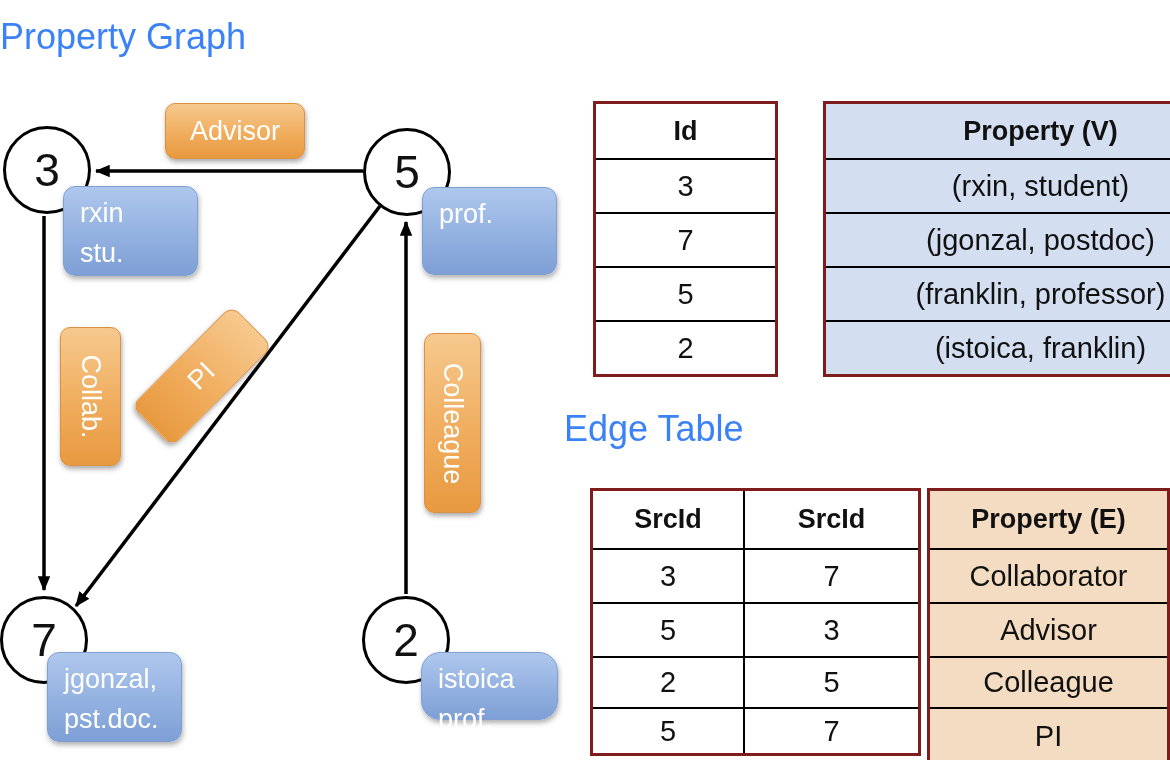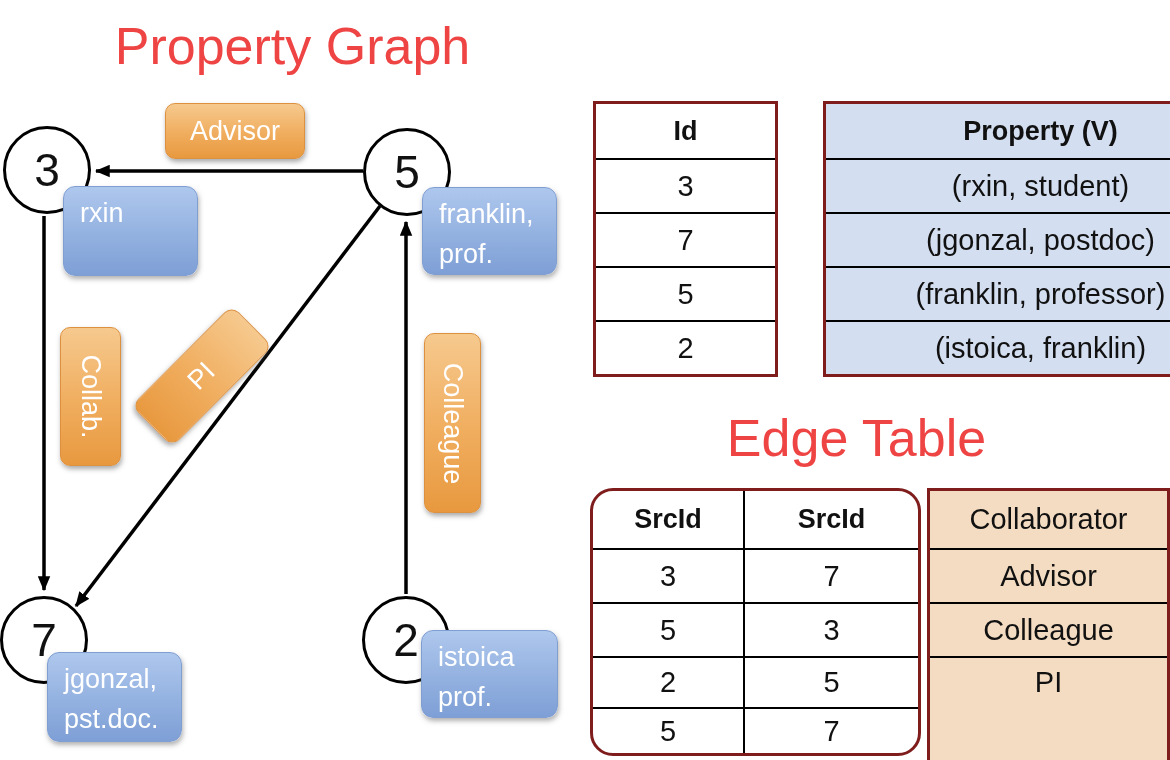--- a/index.html
+++ b/index.html
@@ -2,22 +2,22 @@
 <html><head>
 <meta charset="utf-8">
 <style>
   html,body{margin:0;padding:0;background:#fff;}
   .canvas{
     position:relative;width:1170px;height:760px;overflow:hidden;background:#fff;
     font-family:"Liberation Sans",sans-serif;color:#111;
   }
   
   .big-title{
-    position:absolute;text-align:center;font-size:52px;font-weight:300;
-    letter-spacing:0px;color:#ef4444;
+    position:absolute;text-align:left;font-size:36px;font-weight:300;
+    letter-spacing:0px;color:#3b82f6;
   }
   .title-graph{left:0;top:16px;width:585px;}
   .title-vertex{left:585px;top:16px;width:585px;}
   .title-edge{left:564px;top:408px;width:585px;}
   
   .edges-svg{position:absolute;left:0;top:0;z-index:1;}
   .edges-svg line{stroke:#000;stroke-width:3.5px;}
   
   .node{
     position:absolute;width:88px;height:88px;border:3.5px solid #000;border-radius:50%;
@@ -50,39 +50,39 @@
     background:linear-gradient(180deg,#aec7ed 0%,#93b1e0 55%,#7e9fd6 100%);
     border:1px solid #7f9ed2;
     box-shadow:1px 3px 5px rgba(100,100,100,.5);
     color:#fff;font-size:27px;line-height:1.48;
     padding:7px 21px 0 16px;
   }
   .vbox .vline{display:block;}
   .box-rxin{left:63px;top:186px;width:135px;height:90px;}
   .box-franklin{left:422px;top:187px;width:135px;height:88px;}
   .box-jgonzal{left:47px;top:652px;width:135px;height:90px;}
-  .box-istoica{left:421px;top:630px;width:137px;height:88px;}
+  .box-istoica{left:421px;top:652px;width:137px;height:68px;border-radius:19px;}
   
   .sub-table{
     position:absolute;box-sizing:border-box;border:3px solid #7f1d1d;background:#fff;
     display:grid;z-index:2;
   }
   .trow{
     display:flex;align-items:center;justify-content:center;
     border-top:2px solid #000;font-size:29px;
   }
   .trow:first-child{border-top:none;}
   .trow.th span{font-weight:700;font-size:27px;}
   
   .vt{top:101px;height:276px;grid-template-rows:repeat(4,54px) 1fr;}
   .vt-id{left:593px;width:185px;}
   .vt-prop{left:787px;width:435px;background:#d3def0;margin-left:36px;}
   
   .et{top:488px;grid-template-rows:57px 54px 54px 51px 1fr;}
-  .et-ids{left:590px;width:331px;height:268px;border-radius:23px;}
+  .et-ids{left:590px;width:331px;height:268px;}
   .et-prop{left:927px;width:243px;height:276px;border-bottom:none;background:#f4dcc2;}
   .erow{display:grid;grid-template-columns:152px 1fr;border-top:2px solid #000;}
   .erow:first-child{border-top:none;}
   .erow .cell{display:flex;align-items:center;justify-content:center;font-size:29px;}
   .erow .cell.c1{border-right:2.5px solid #000;}
   .erow.th .cell span{font-weight:700;font-size:27px;}
 </style>
 </head>
 <body>
 
@@ -124,23 +124,23 @@
   </div>
   <div class="elabel lbl-pi">
     <span class="rotm90">PI</span>
   </div>
   <div class="elabel lbl-colleague">
     <span class="rot90">Colleague</span>
   </div>
 
   <div class="vbox box-rxin">
     <span class="vline">rxin</span>
+    <span class="vline">stu.</span>
   </div>
   <div class="vbox box-franklin">
-    <span class="vline">franklin,</span>
     <span class="vline">prof.</span>
   </div>
   <div class="vbox box-jgonzal">
     <span class="vline">jgonzal,</span>
     <span class="vline">pst.doc.</span>
   </div>
   <div class="vbox box-istoica">
     <span class="vline">istoica</span>
     <span class="vline">prof.</span>
   </div>
@@ -218,20 +218,23 @@
       <div class="cell c1">
           <span>5</span>
         </div>
       <div class="cell">
           <span>7</span>
         </div>
     </div>
   </div>
 
   <div class="sub-table et et-prop">
+    <div class="trow th">
+      <span>Property (E)</span>
+    </div>
     <div class="trow">
         <span>Collaborator</span>
       </div>
     <div class="trow">
         <span>Advisor</span>
       </div>
     <div class="trow">
         <span>Colleague</span>
       </div>
     <div class="trow">

